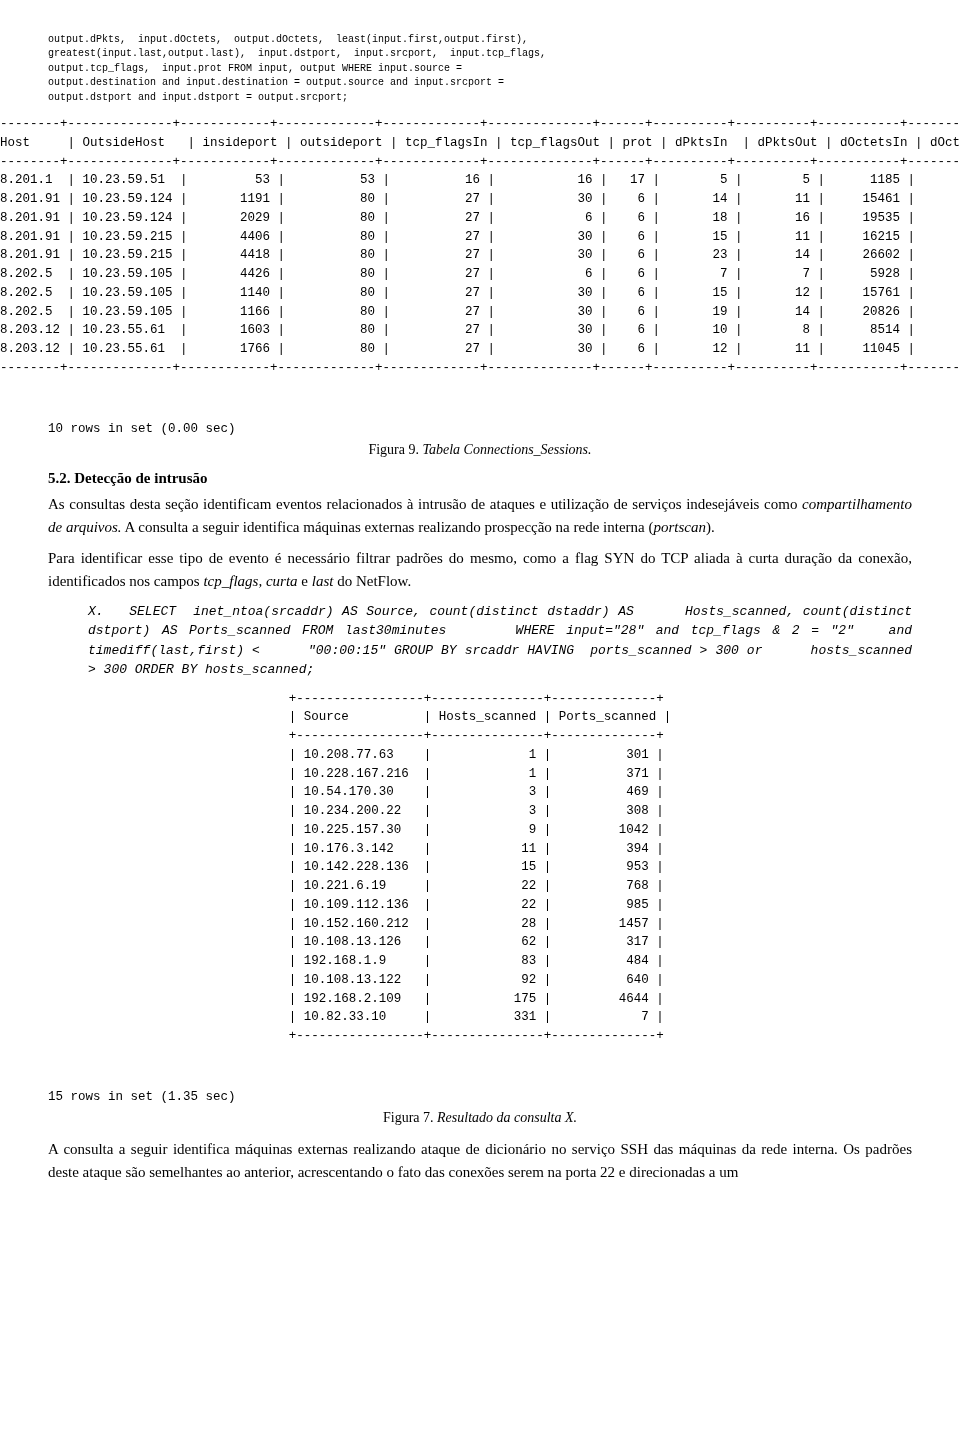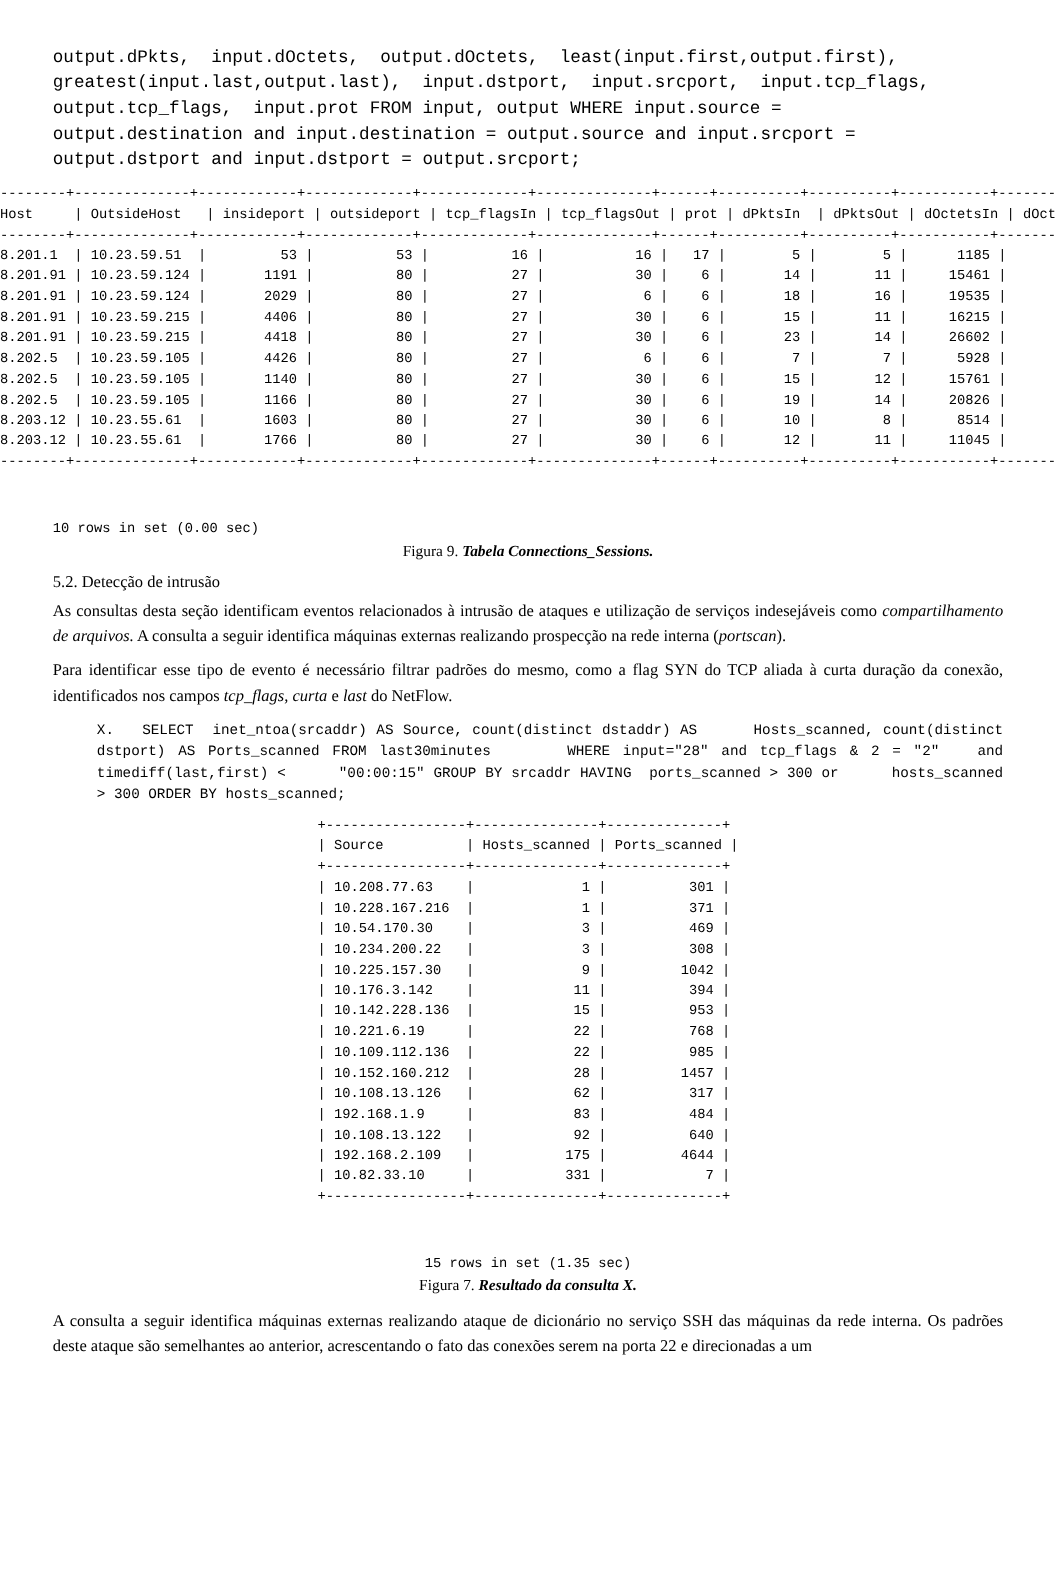--- a/index.html
+++ b/index.html
@@ -11,46 +11,47 @@
       width: 960px;
       padding: 18px 48px 24px 48px;
     }
     .text-block {
       line-height: 1.55;
       text-align: justify;
       margin-bottom: 8px;
     }
     .monospace {
       font-family: 'Courier New', Courier, monospace;
-      font-size: 16px;
+      font-size: 10px;
       line-height: 1.45;
       white-space: pre;
     }
     .center {
       text-align: center;
     }
     .figure-label {
       font-size: 14px;
       margin-top: 6px;
       margin-bottom: 12px;
     }
-    .figure-label b { font-weight: bold; font-style: italic; }
+    .figure-label b { font-weight: normal; font-style: italic; }
     .section-heading {
       font-size: 15px;
-      font-weight: normal;
+      font-weight: bold;
       margin-top: 10px;
       margin-bottom: 6px;
     }
     .italic { font-style: italic; }
     .query-block {
       text-align: justify;
       margin: 8px 0 8px 40px;
       font-family: 'Courier New', Courier, monospace;
       font-size: 13px;
       line-height: 1.5;
+      font-style: italic;
     }
     .table-container {
       margin: 10px auto;
       display: flex;
       justify-content: center;
     }
     .table-monospace {
       font-family: 'Courier New', Courier, monospace;
       font-size: 12.5px;
       line-height: 1.5;
@@ -131,21 +132,21 @@
 | 10.221.6.19     |            22 |          768 |
 | 10.109.112.136  |            22 |          985 |
 | 10.152.160.212  |            28 |         1457 |
 | 10.108.13.126   |            62 |          317 |
 | 192.168.1.9     |            83 |          484 |
 | 10.108.13.122   |            92 |          640 |
 | 192.168.2.109   |           175 |         4644 |
 | 10.82.33.10     |           331 |            7 |
 +-----------------+---------------+--------------+</div>
 </div>
-<div class="result-info center" style="text-align:center; margin-bottom:4px;">15 rows in set (1.35 sec)</div>
+<div class="result-info center" style="text-align:left; margin-bottom:4px;">15 rows in set (1.35 sec)</div>
 
 <div class="center figure-label">
   <span>Figura 7.</span>
   <b>Resultado da consulta X.</b>
 </div>
 
 <div class="text-block">
   <span>A consulta a seguir identifica máquinas externas realizando ataque de dicionário no serviço SSH das máquinas da rede interna. Os padrões deste ataque são semelhantes ao anterior, acrescentando o fato das conexões serem na porta 22 e direcionadas a um</span>
 </div>
 

